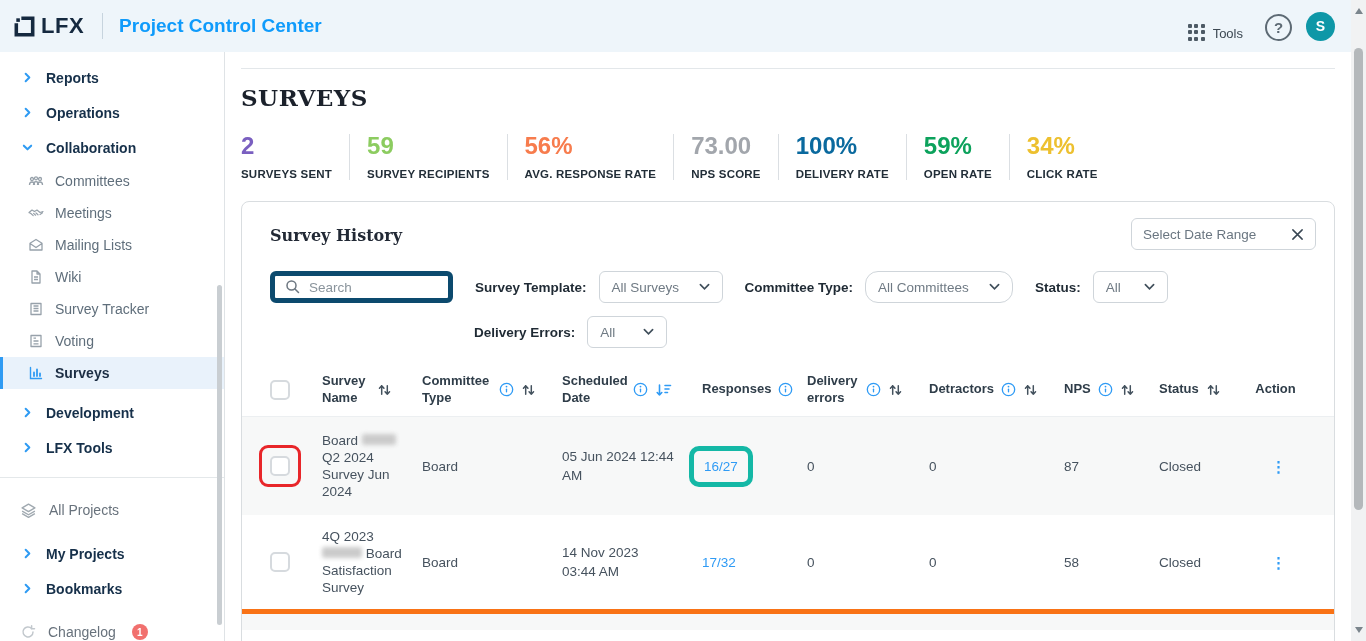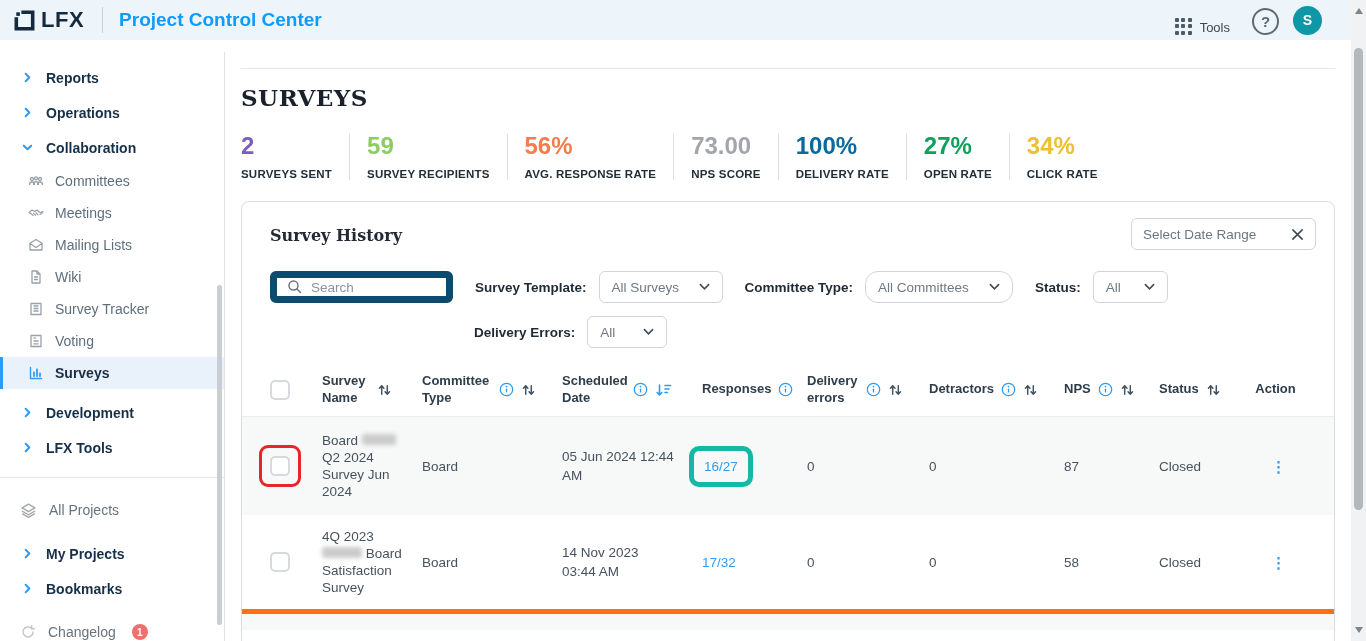--- a/index.html
+++ b/index.html
@@ -1,21 +1,21 @@
 <!DOCTYPE html>
 <html><head>
 <meta charset="utf-8">
 <style>
   * { box-sizing: border-box; margin: 0; padding: 0; }
   body { font-family: "Liberation Sans", sans-serif; background:#fff; }
   .app { position:relative; width:1366px; height:641px; background:#fff; overflow:hidden; }
 
   
-  .topbar { position:absolute; top:0; left:0; width:1366px; height:40px; background:#eef5fa;
-            display:flex; align-items:center; justify-content:space-between; padding:0 44px 0 14px; }
+  .topbar { position:absolute; top:0; left:0; width:1366px; height:52px; background:#eef5fa;
+            display:flex; align-items:center; justify-content:space-between; padding:0 31px 0 14px; }
   .brand { display:flex; align-items:center; }
   .brand-text { font-size:22px; font-weight:800; color:#15293f; letter-spacing:0.5px; margin-left:6px; }
   .brand-div { width:1px; height:26px; background:#c7d4de; margin:0 16px 0 18px; }
   .app-title { font-size:19px; font-weight:600; color:#0f9bfb; }
   .topbar-right { display:flex; align-items:flex-end; gap:14px; }
   .grid-dots { display:grid; grid-template-columns:repeat(3,4px); gap:2.5px; margin-right:-6px; }
   .grid-dots i { width:4px; height:4px; background:#4d5a65; border-radius:1px; }
   .tools-label { font-size:13px; color:#3c4852; }
   .help { width:27px; height:27px; border-radius:50%; border:2px solid #5d6a74; color:#5d6a74;
           font-weight:700; font-size:15px; display:flex; align-items:center; justify-content:center; margin-left:8px; }
@@ -54,21 +54,21 @@
 
   
   .card { margin-top:21px; border:1px solid #d9dde0; border-radius:8px; height:452px; overflow:hidden; background:#fff; }
   .card-head { display:flex; justify-content:space-between; align-items:flex-start; padding:16px 18px 0 28px; }
   .card-title { font-family:"DejaVu Serif", serif; font-size:16px; font-weight:700; color:#222935; margin-top:8px; }
   .date-range { width:185px; height:32px; border:1px solid #cfd5da; border-radius:6px; background:#fff;
                 display:flex; align-items:center; justify-content:space-between; padding:0 11px;
                 color:#6a7681; font-size:13.5px; cursor:pointer; }
 
   .filters { display:flex; align-items:center; margin-top:21px; padding-left:28px; }
-  .search-box { width:183px; height:32px; border:7px solid #0c4a6e; border-radius:6px; display:flex;
+  .search-box { width:183px; height:32px; border:5px solid #0c4a6e; border-radius:6px; display:flex;
                 align-items:center; padding:0 10px; gap:8px; background:#fff; }
   .search-box input { border:none; outline:none; width:130px; font-size:13.5px; color:#3c4852;
                       font-family:"Liberation Sans", sans-serif; background:transparent; }
   .search-box input::placeholder { color:#8a949c; }
   .f-label { font-size:13.5px; font-weight:700; color:#1f2a34; margin-left:22px; }
   .select { height:32px; border:1px solid #cfd5da; border-radius:6px; background:#fff; display:inline-flex;
             align-items:center; justify-content:space-between; padding:0 12px; color:#6f7a84;
             font-size:13.5px; margin-left:12px; cursor:pointer; }
   .w124 { width:124px; } .w148 { width:148px;border-radius:13px; } .w75 { width:75px; } .w80 { width:80px; }
   .filters2 { margin-top:13px; padding-left:232px; }
@@ -268,21 +268,21 @@
       </div>
       <div class="stat">
         <div class="stat-value" style="color: rgb(162, 166, 172);">73.00</div>
         <div class="stat-label">NPS SCORE</div>
       </div>
       <div class="stat">
         <div class="stat-value" style="color: rgb(10, 105, 158);">100%</div>
         <div class="stat-label">DELIVERY RATE</div>
       </div>
       <div class="stat">
-        <div class="stat-value" style="color: rgb(12, 162, 92);">27%</div>
+        <div class="stat-value" style="color: rgb(12, 162, 92);">59%</div>
         <div class="stat-label">OPEN RATE</div>
       </div>
       <div class="stat">
         <div class="stat-value" style="color: rgb(237, 192, 47);">34%</div>
         <div class="stat-label">CLICK RATE</div>
       </div>
     </div>
 
     <section class="card">
       <div class="card-head">

